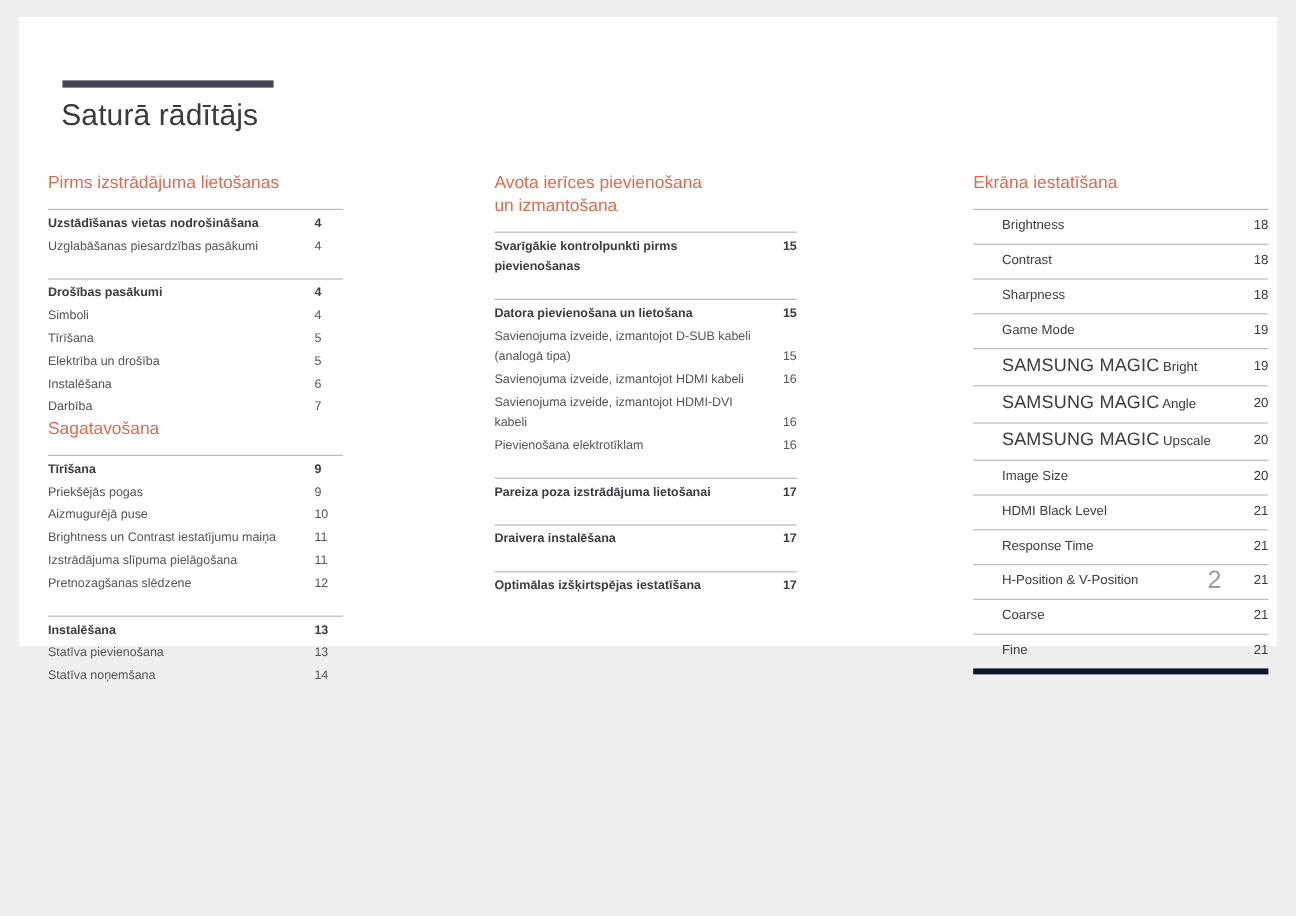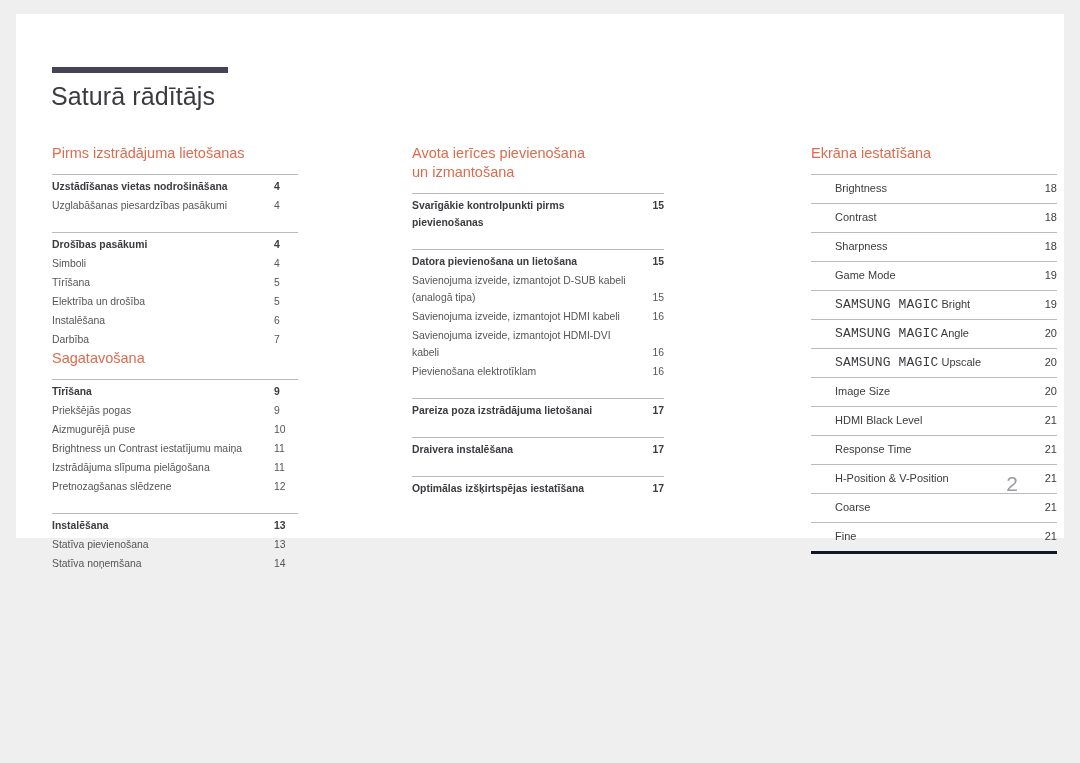--- a/index.html
+++ b/index.html
@@ -45,21 +45,21 @@
   .columns {
     position: absolute;
     left: 0;
     top: 130px;
     width: 1048px;
   }
   .col {
     position: absolute;
     top: 0;
   }
-  .col-1 { left: 36px;  width: 246px; }
+  .col-1 { left: 24px;  width: 246px; }
   .col-2 { left: 396px; width: 252px; }
   .col-3 { left: 795px; width: 246px; }
 
   .section-head {
     color: #dd6b4f;
     font-size: 14.5px;
     font-weight: 400;
     line-height: 19px;
     margin-bottom: 11px;
     white-space: pre-line;
@@ -111,24 +111,24 @@
   .col-3 .row3 {
     display: flex;
     align-items: center;
     justify-content: space-between;
     font-size: 11px;
     line-height: 15px;
     color: #3b3b40;
     border-top: 1px solid #bcbcbe;
     padding: 6px 0 7px 0;
   }
-  .col-3 .row3:last-child { border-bottom: 3px solid #0f172a; }
+  .col-3 .row3:last-child { border-bottom: 5px solid #0f172a; }
   .col-3 .row3 .lbl3 { white-space: nowrap; margin-left: 24px; }
   .col-3 .row3 .pg3 { color: #3b3b40; margin-left: 32px; }
-  .sm-caps { font-size: 13px; letter-spacing: .15px; font-family: Liberation Mono, monospace; }
+  .sm-caps { font-size: 15px; letter-spacing: .15px; }
 
   
   .folio {
     position: absolute;
     right: 46px;
     bottom: 42px;
     font-size: 21px;
     color: #9a9aa0;
   }
 </style>

